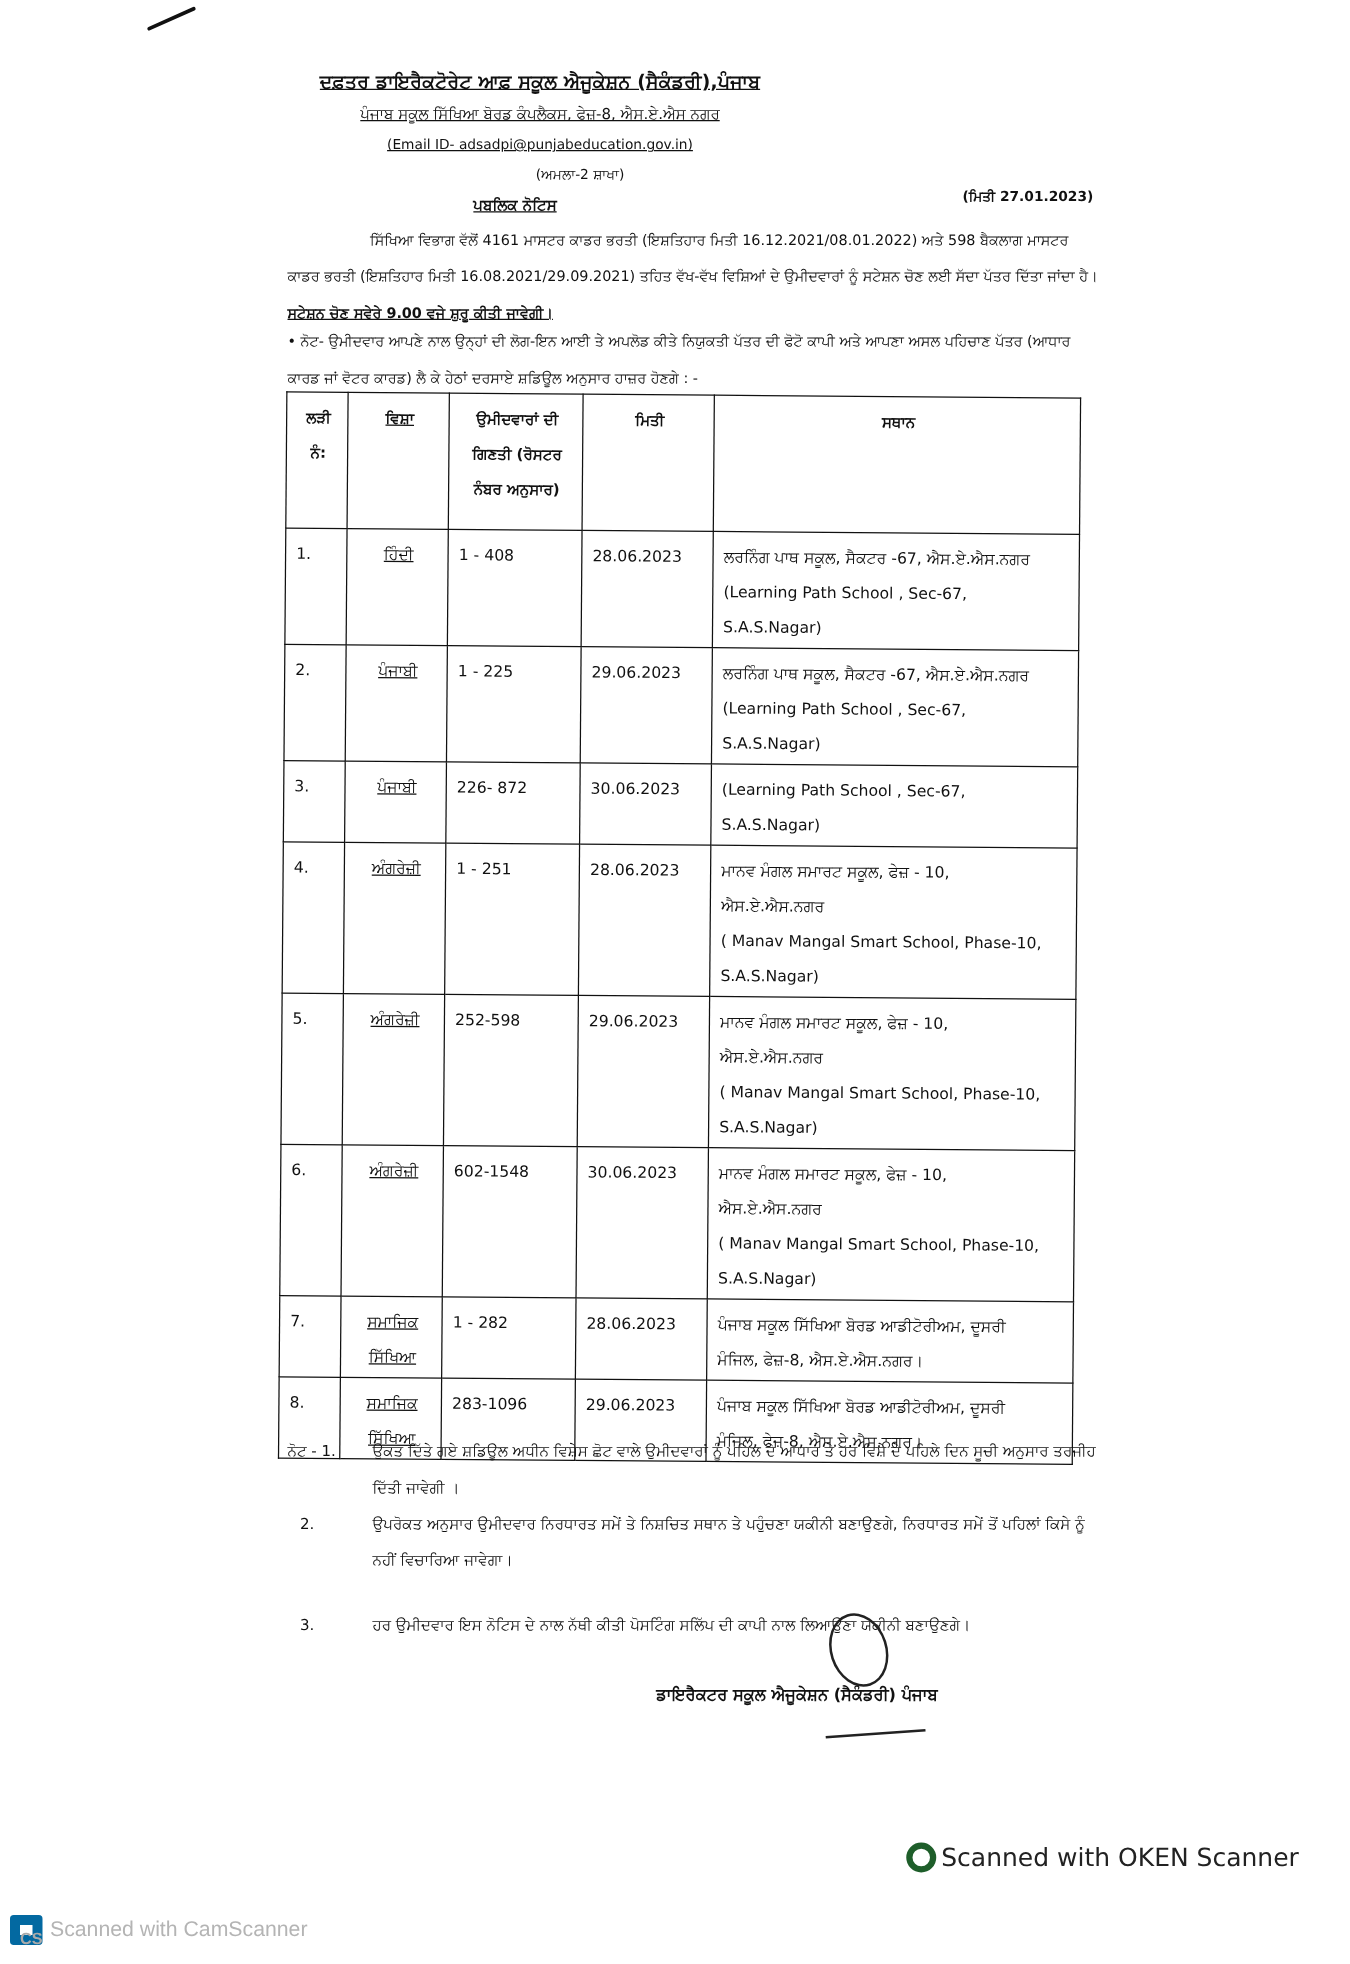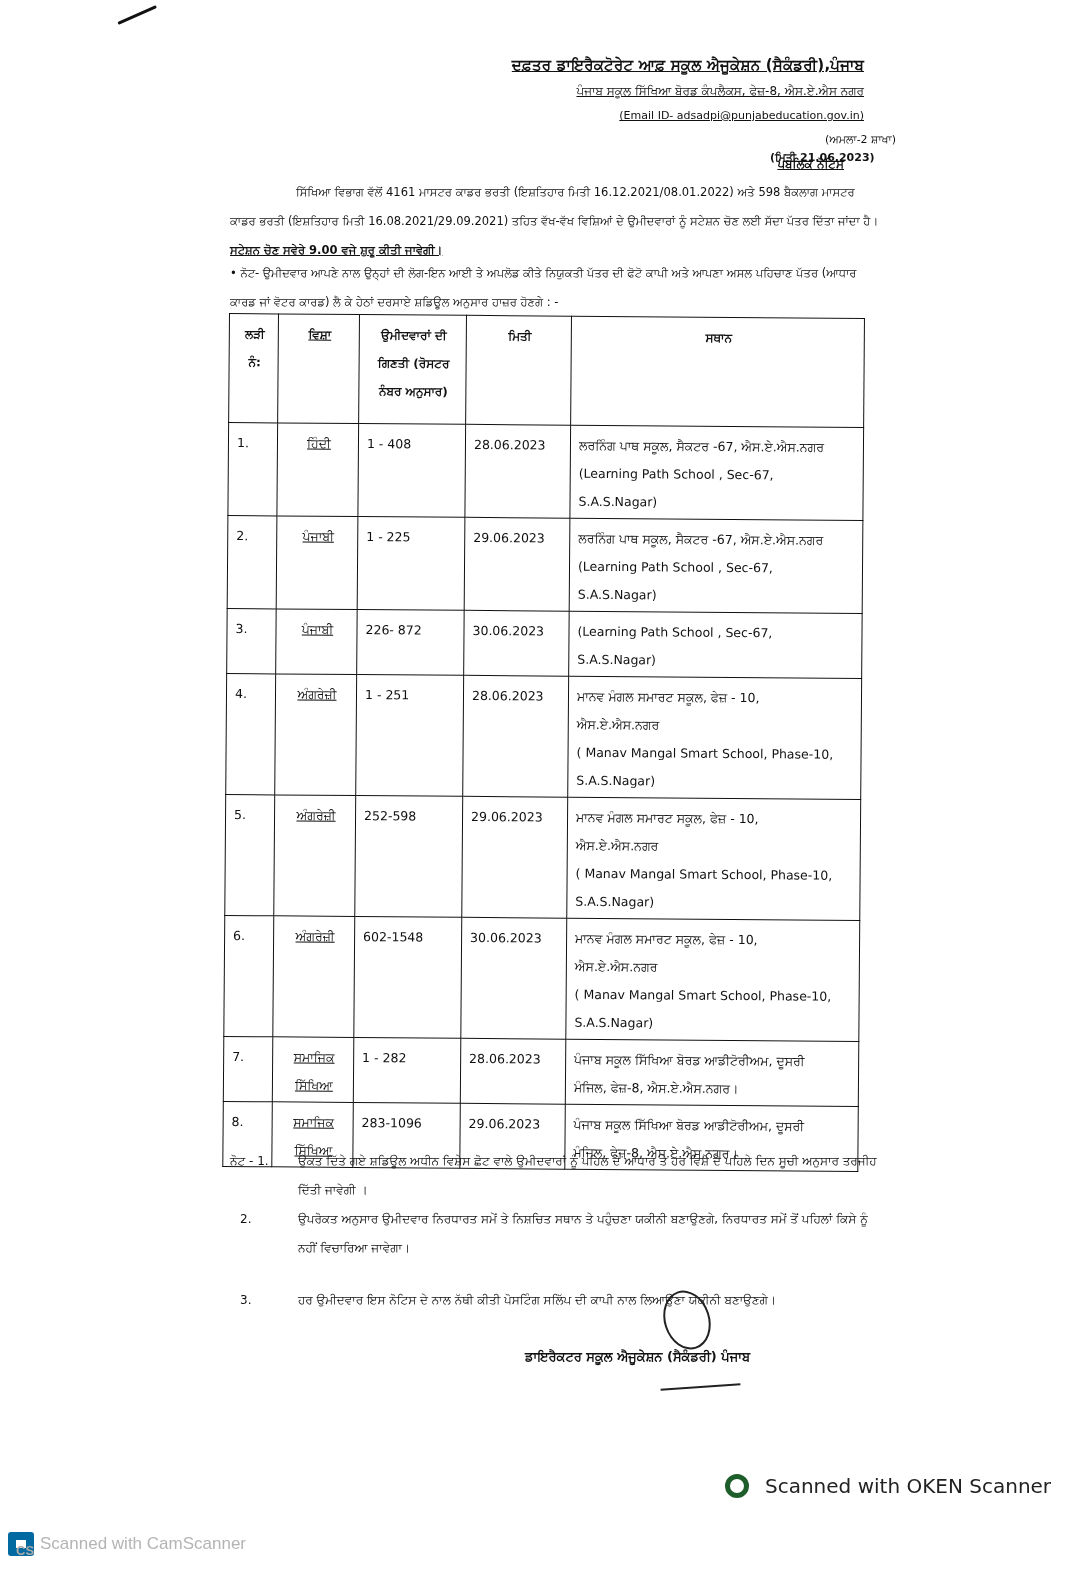--- a/index.html
+++ b/index.html
@@ -2,21 +2,21 @@
 <html><head>
 <meta charset="utf-8">
 <style>
   html, body { margin:0; padding:0; }
   body {
     width:1080px; height:1571px; background:#ffffff; position:relative; overflow:hidden;
     font-family:"DejaVu Sans", "Liberation Sans", sans-serif; color:#111;
   }
   .pen-mark { position:absolute; left:118px; top:22px; width:42px; height:3px; background:#111;
     transform:rotate(-24deg); transform-origin:left center; border-radius:2px; }
-  .hdr { position:absolute; left:0; width:864px; text-align:right; }
+  .hdr { position:absolute; left:0; width:864px; text-align:center; }
   .h1 { top:56px; font-size:15px; font-weight:bold; text-decoration:underline; letter-spacing:0.2px; }
   .h2 { top:84px; font-size:12px; text-decoration:underline; }
   .h3 { top:109px; font-size:11px; text-decoration:underline; }
   .h4 { top:133px; font-size:11px;margin-left:32px; }
   .h5 { top:157px; font-size:12px; font-weight:bold; text-decoration:underline; left:-20px; }
   .date { position:absolute; left:770px; top:151px; font-size:11px; font-weight:bold; }
   .para { position:absolute; left:230px; width:650px; font-size:11.5px; line-height:29px; }
   .p1 { top:178px; text-indent:66px; }
   .u { text-decoration:underline; font-weight:bold; }
   .p2 { top:259px; }
@@ -29,39 +29,39 @@
   .hdr-row th { height:100px; }
   .notes { position:absolute; left:230px; width:660px; font-size:12px; line-height:29px; }
   .note { position:relative; padding-left:68px;margin-top:23px; }
   .note .num { position:absolute; left:10px; }
   .note1 .num { left:0; }
   .sig-scribble { position:absolute; left:664px; top:1290px; width:42px; height:56px;
     border:2px solid #222; border-radius:50%; transform:rotate(-18deg); }
   .sig-title { position:absolute; left:525px; top:1349px; font-size:13px; font-weight:bold; }
   .sig-initials { position:absolute; left:660px; top:1372px; width:80px; height:14px;
     border-bottom:2px solid #222; transform:rotate(-4deg); }
-  .oken { position:absolute; left:725px; top:1474px; display:flex; align-items:center; gap:16px; }
+  .oken { position:absolute; left:725px; top:1474px; display:flex; align-items:center; gap:4px; }
   .oken-logo { width:24px; height:24px; border-radius:50%; border:5px solid #1e5e2a; box-sizing:border-box; }
   .oken-text { font-family:"DejaVu Sans", sans-serif; font-size:20px; color:#222; }
   .cam { position:absolute; left:8px; top:1532px; display:flex; align-items:center; gap:6px; }
   .cam-logo { width:26px; height:24px; border:8px solid #0369a1; border-radius:3px; font-size:13px; font-weight:bold;
     color:#aaa; text-align:center; line-height:22px; box-sizing:border-box; font-family:"Liberation Sans", sans-serif; }
   .cam-text { font-family:Liberation Sans, sans-serif; font-size:17px; color:#b4b4b4; }
 </style>
 </head>
 <body>
 
 <div class="pen-mark"></div>
 
 <div class="hdr h1">ਦਫ਼ਤਰ ਡਾਇਰੈਕਟੋਰੇਟ ਆਫ਼ ਸਕੂਲ ਐਜੂਕੇਸ਼ਨ (ਸੈਕੰਡਰੀ),ਪੰਜਾਬ</div>
 <div class="hdr h2">ਪੰਜਾਬ ਸਕੂਲ ਸਿੱਖਿਆ ਬੋਰਡ ਕੰਪਲੈਕਸ, ਫੇਜ਼-8, ਐਸ.ਏ.ਐਸ ਨਗਰ</div>
 <div class="hdr h3">(Email ID- adsadpi@punjabeducation.gov.in)</div>
 <div class="hdr h4">(ਅਮਲਾ-2 ਸ਼ਾਖਾ)</div>
 <div class="hdr h5">ਪਬਲਿਕ ਨੋਟਿਸ</div>
-<div class="date">(ਮਿਤੀ 21.06.2023)</div>
+<div class="date">(ਮਿਤੀ 27.01.2023)</div>
 
 <div class="para p1">
   <span>ਸਿੱਖਿਆ ਵਿਭਾਗ ਵੱਲੋਂ 4161 ਮਾਸਟਰ ਕਾਡਰ ਭਰਤੀ (ਇਸ਼ਤਿਹਾਰ ਮਿਤੀ 16.12.2021/08.01.2022) ਅਤੇ 598 ਬੈਕਲਾਗ ਮਾਸਟਰ ਕਾਡਰ ਭਰਤੀ (ਇਸ਼ਤਿਹਾਰ ਮਿਤੀ 16.08.2021/29.09.2021) ਤਹਿਤ ਵੱਖ-ਵੱਖ ਵਿਸ਼ਿਆਂ ਦੇ ਉਮੀਦਵਾਰਾਂ ਨੂੰ ਸਟੇਸ਼ਨ ਚੋਣ ਲਈ ਸੱਦਾ ਪੱਤਰ ਦਿੱਤਾ ਜਾਂਦਾ ਹੈ। </span><span class="u">ਸਟੇਸ਼ਨ ਚੋਣ ਸਵੇਰੇ 9.00 ਵਜੇ ਸ਼ੁਰੂ ਕੀਤੀ ਜਾਵੇਗੀ।</span>
 </div>
 <div class="para p2">• ਨੋਟ- ਉਮੀਦਵਾਰ ਆਪਣੇ ਨਾਲ ਉਨ੍ਹਾਂ ਦੀ ਲੋਗ-ਇਨ ਆਈ ਤੇ ਅਪਲੋਡ ਕੀਤੇ ਨਿਯੁਕਤੀ ਪੱਤਰ ਦੀ ਫੋਟੋ ਕਾਪੀ ਅਤੇ ਆਪਣਾ ਅਸਲ ਪਹਿਚਾਣ ਪੱਤਰ (ਆਧਾਰ ਕਾਰਡ ਜਾਂ ਵੋਟਰ ਕਾਰਡ) ਲੈ ਕੇ ਹੇਠਾਂ ਦਰਸਾਏ ਸ਼ਡਿਊਲ ਅਨੁਸਾਰ ਹਾਜ਼ਰ ਹੋਣਗੇ : -</div>
 
 <table class="sched">
   <thead>
     <tr class="hdr-row">
       <th class="c1">ਲੜੀ ਨੰ:</th>

